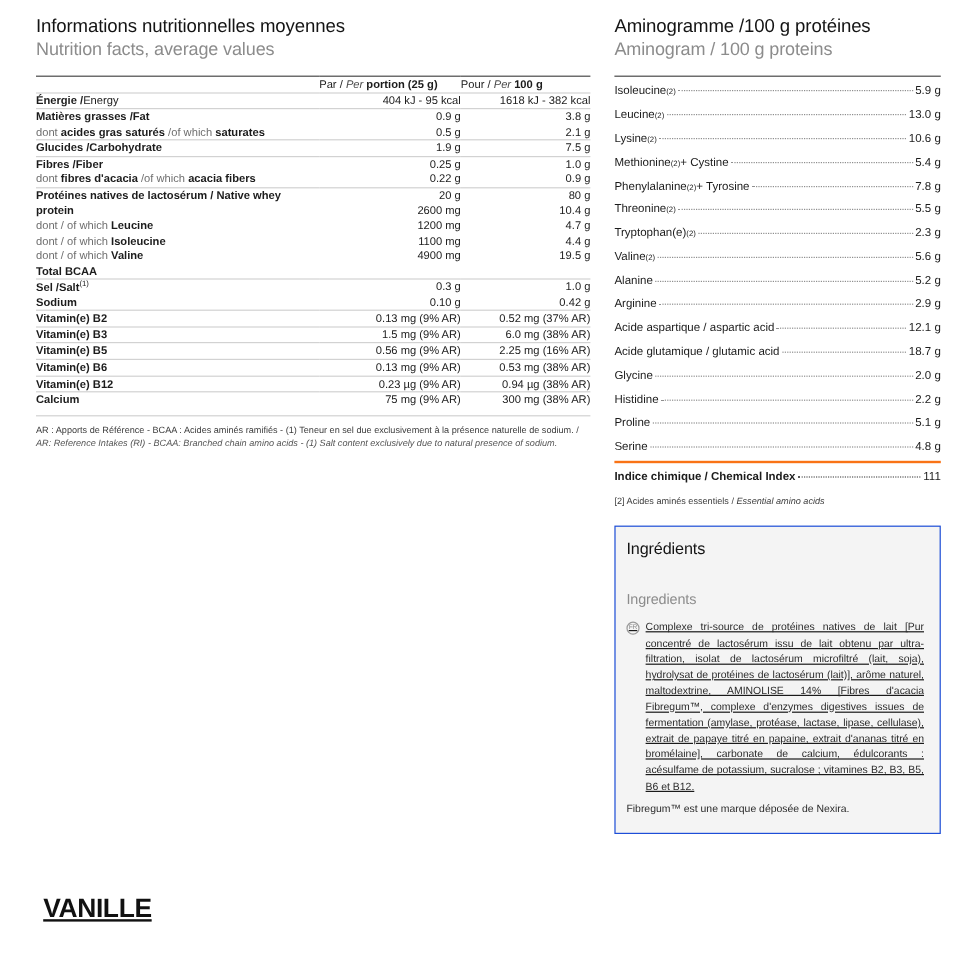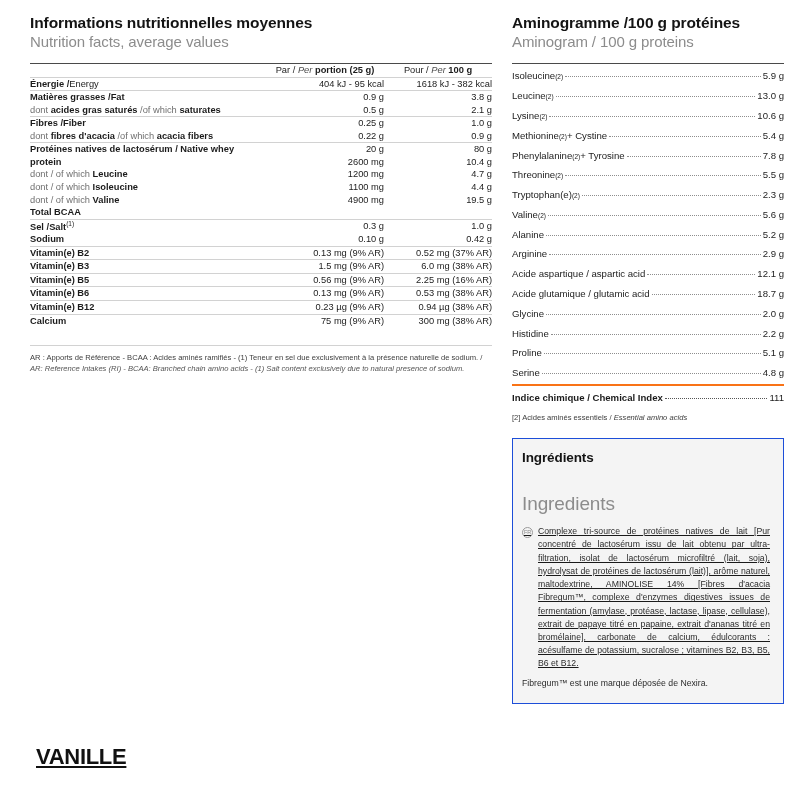--- a/index.html
+++ b/index.html
@@ -11,54 +11,54 @@
     overflow: hidden;
   }
   .page { position: relative; width: 800px; height: 800px; padding: 0; }
 
   
   .col-left  { position: absolute; left: 30px;  top: 14px; width: 462px; }
   .col-right { position: absolute; left: 512px; top: 14px; width: 272px; }
 
   
   .h-fr {
-    font-size: 15.5px; font-weight: bold; color: #141414;
+    font-size: 15.5px; font-weight: normal; color: #141414;
     letter-spacing: -0.1px; line-height: 1.18;
   }
   .h-en {
     font-size: 15px; font-weight: normal; color: #8c8c8c;
     letter-spacing: -0.1px; line-height: 1.25; margin-top: 1px;
   }
 
   
   table.nut { width: 100%; border-collapse: collapse; margin-top: 11px; }
   table.nut td { font-size: 9.3px; color: #1c1c1c; vertical-align: top; padding: 0; }
   .rule-top td { border-top: 1.6px solid #4a4a4a; }
   .rule td { border-top: 1px solid #d2d2d2; }
   .colhead td { padding: 4px 0 4px 0; font-size: 9.2px; }
-  .colhead .ch { text-align: center; white-space: nowrap; }
+  .colhead .ch { text-align: left; white-space: nowrap; }
   .colhead .ital { font-style: italic; color: #4d4d4d; }
   .colhead b { font-weight: bold; }
   td.lbl { padding: 5px 6px 5px 2px; line-height: 1.35; }
   td.v1, td.v2 {
     text-align: right; white-space: nowrap;
     padding: 5px 0 5px 8px; line-height: 1.35;
   }
   td.v1 { width: 118px; }
   td.v2 { width: 108px; }
   .sub { padding-left: 14px; }
   .b { font-weight: bold; }
   .g { color: #6f6f6f; }
   .tight td { padding-top: 1.5px; padding-bottom: 1.5px; }
   .tight-first td { padding-top: 5px; padding-bottom: 1.5px; }
   .tight-last td { padding-top: 1.5px; padding-bottom: 5px; }
   sup { font-size: 6.5px; vertical-align: super; }
 
   .footnote {
-    margin-top: 18px; font-size: 7.6px; line-height: 1.5;
+    margin-top: 6px; font-size: 7.6px; line-height: 1.5;
     color: #3d3d3d; border-top: 1px solid #d2d2d2; padding-top: 6px;
   }
   .footnote i { font-style: italic; color: #555; }
 
   
   .amino-list { margin-top: 11px; border-top: 1.6px solid #4a4a4a; padding-top: 2px; }
   .amino-row {
     display: flex; align-items: baseline;
     font-size: 9.6px; color: #1c1c1c;
     padding: 4.4px 0 4.4px 0;
@@ -74,21 +74,21 @@
   .amino-row.total .dots { border-bottom-color: #555; }
   .amino-note { font-size: 7.6px; color: #3c3c3c; margin-top: 6px; line-height: 1.4; }
   .amino-note i { font-style: italic; }
 
   
   .ingr {
     margin-top: 14px; background: #f4f4f4; border: 1px solid #1d4ed8;
     padding: 11px 13px 13px 9px;
   }
   .ingr .h-fr { font-size: 13.5px; }
-  .ingr .h-en { font-size: 19px; margin-top: 27px; }
+  .ingr .h-en { font-size: 12px; margin-top: 27px; }
   .ingr-body { display: flex; margin-top: 9px; text-decoration: underline; }
   .fr-badge {
     flex: 0 0 auto; width: 11px; height: 11px; border-radius: 50%;
     border: 1px solid #9a9a9a; color: #8a8a8a;
     font-size: 5.6px; line-height: 9.5px; text-align: center;
     margin-right: 5px; margin-top: 1.5px; letter-spacing: -0.2px;
   }
   .ingr-text {
     flex: 1 1 auto; font-size: 8.7px; line-height: 1.52;
     color: #2b2b2b; text-align: justify;
@@ -136,20 +136,25 @@
           <td class="lbl"><span class="b">Matières grasses /</span><span class="b">Fat</span></td>
           <td class="v1">0.9 g</td>
           <td class="v2">3.8 g</td>
         </tr>
         <tr class="tight-last">
           <td class="lbl sub"><span class="g">dont </span><span class="b">acides gras saturés</span><span class="g"> /of which </span><span class="b">saturates</span></td>
           <td class="v1">0.5 g</td>
           <td class="v2">2.1 g</td>
         </tr>
 
+        <tr class="rule tight-first">
+          <td class="lbl"><span class="b">Glucides /</span><span class="b">Carbohydrate</span></td>
+          <td class="v1">1.9 g</td>
+          <td class="v2">7.5 g</td>
+        </tr>
 
         <tr class="rule tight-first">
           <td class="lbl"><span class="b">Fibres /</span><span class="b">Fiber</span></td>
           <td class="v1">0.25 g</td>
           <td class="v2">1.0 g</td>
         </tr>
         <tr class="tight-last">
           <td class="lbl sub"><span class="g">dont </span><span class="b">fibres d'acacia</span><span class="g"> /of which </span><span class="b">acacia fibers</span></td>
           <td class="v1">0.22 g</td>
           <td class="v2">0.9 g</td>

